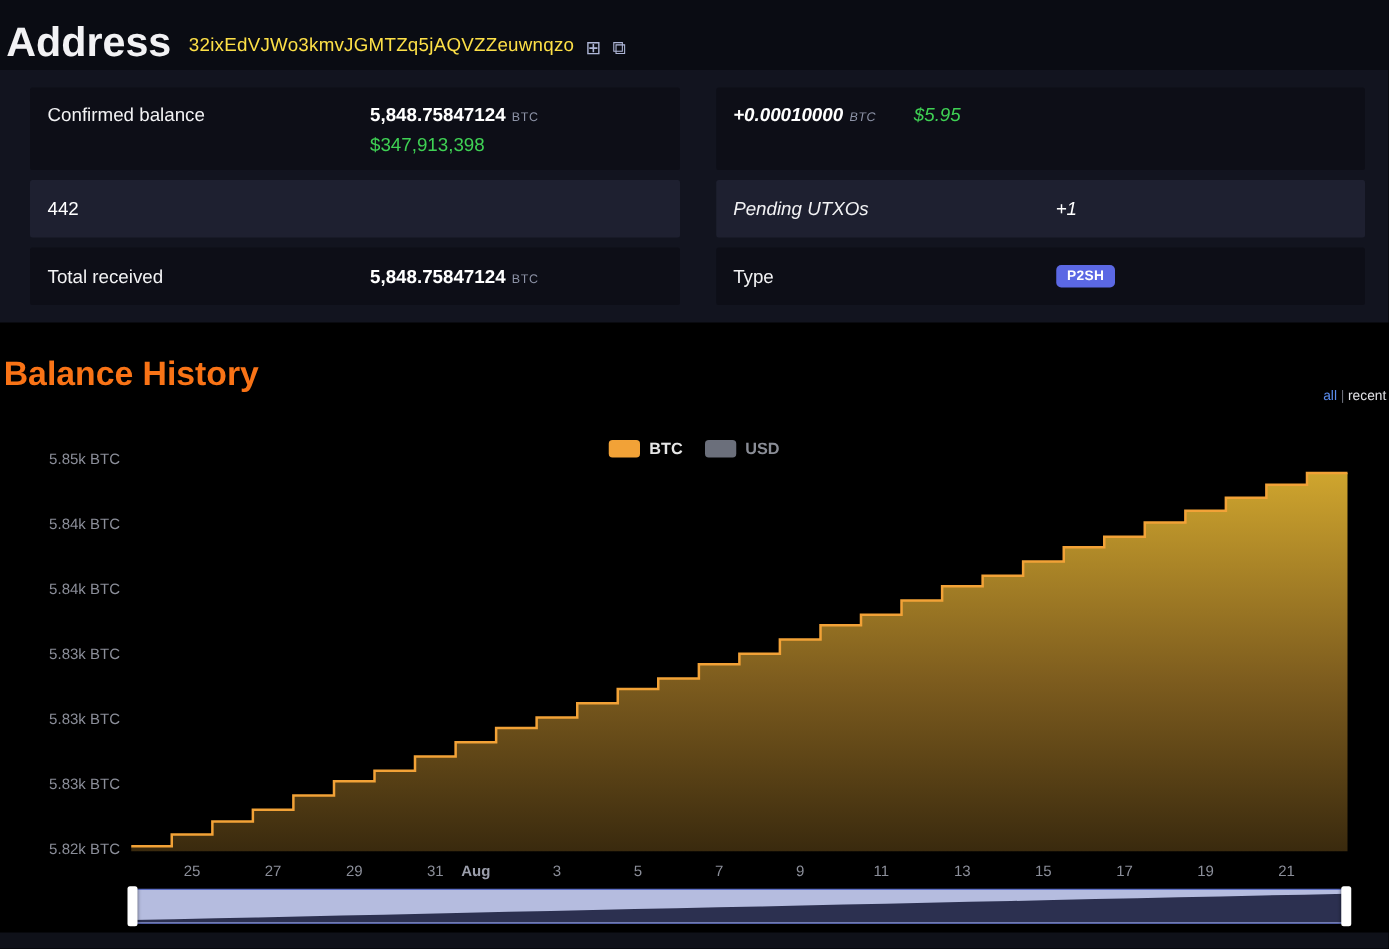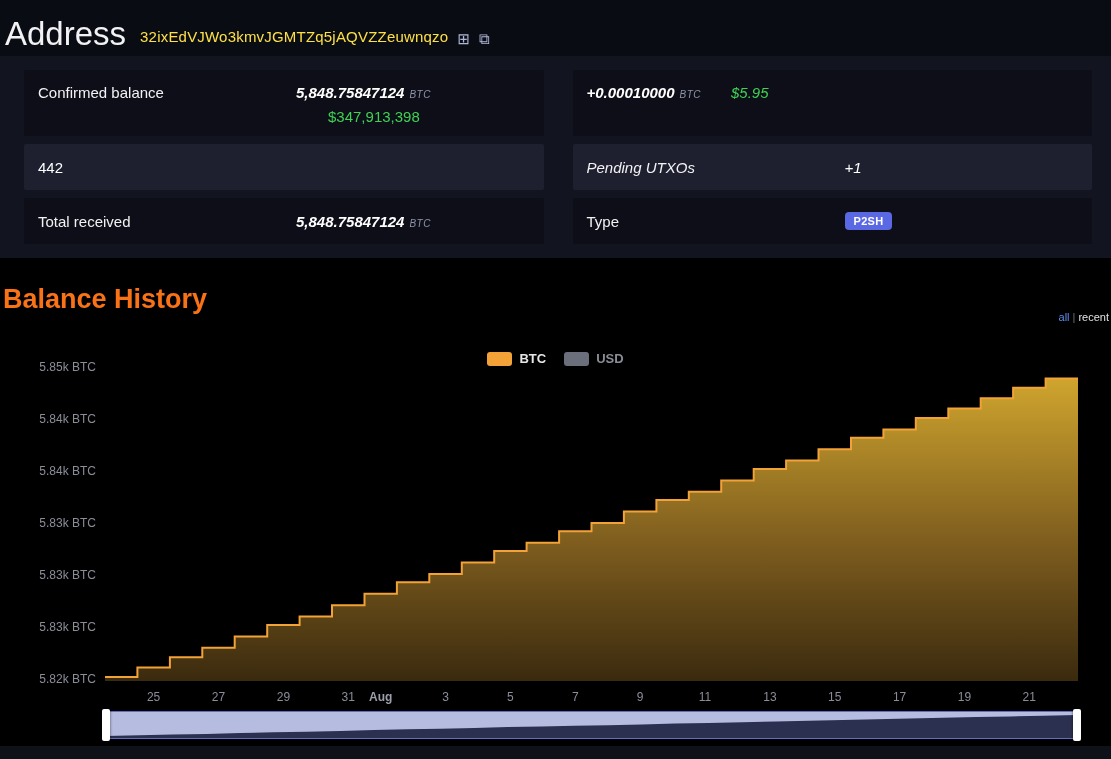--- a/index.html
+++ b/index.html
@@ -8,40 +8,40 @@
     position: relative;
     background: #000;
     font-family: "Liberation Sans", sans-serif;
     color: #fff;
     overflow: hidden;
   }
   
   .top-section { position:absolute; top:0; left:0; width:1111px; height:258px; background:#12141f; }
   .top-header { position:absolute; top:0; left:0; width:100%; height:56px; background:#0a0c13;
                 display:flex; align-items:flex-end; padding:0 0 6px 5px; }
-  .page-title { font-size:33px; font-weight:400; color:#f2f2f4; line-height:1; }
+  .page-title { font-size:33px; font-weight:700; color:#f2f2f4; line-height:1; }
   .addr-text { font-size:15px; color:#fde047; margin:0 0 5px 14px; letter-spacing:.2px; }
   .addr-icon { font-size:15px; color:#aeb6d6; margin:0 0 4px 9px; cursor:pointer; line-height:1; }
   
   .stats-wrap { position:absolute; top:70px; left:24px; width:1068px; display:flex; gap:29px; }
   .stat-table { flex:1 1 0; }
   .stat-row { display:flex; padding-left:14px; margin-bottom:8px; border-radius:2px; align-items:center; }
   .row-dark  { background:#0d0e17; }
   .row-light { background:#1e2030; }
   .h1 { height:66px; align-items:flex-start; padding-top:14px; }
   .h2 { height:46px; }
   .row-italic { font-style: italic; }
   .stat-label { width:258px; flex:0 0 258px; font-size:15px; color:#f2f2f4; }
   .amount { font-size:15px; font-weight:600; color:#fff; }
   .count  { font-size:15px; color:#fff; }
   .unit   { font-size:10px; color:#8d93a7; margin-left:5px; letter-spacing:.5px; }
   .usd-green { color:#3fd154; font-size:15px; }
-  .usd-block { margin-top:7px;margin-left:32px; }
+  .usd-block { margin-top:7px; }
   .usd-inline { margin-left:30px; }
-  .val-flex { display:flex; align-items:baseline;font-style:italic; }
+  .val-flex { display:flex; align-items:baseline; }
   .badge { background:#5b68e4; color:#fff; font-size:11px; font-weight:700;
            padding:3px 9px; border-radius:4px; letter-spacing:.3px;text-align:right; }
   
   .bh-title { position:absolute; left:3px; top:284px; font-size:27px; font-weight:700; color:#f97316; }
   .range-links { position:absolute; right:2px; top:311px; font-size:11px; }
   .range-all { color:#5b8def; cursor:pointer; }
   .range-sep { color:#6a6d78; margin:0 3px; }
   .range-recent { color:#e2e2e6; cursor:pointer; }
   
   .legend { position:absolute; top:351px; left:0; width:1111px; display:flex;

